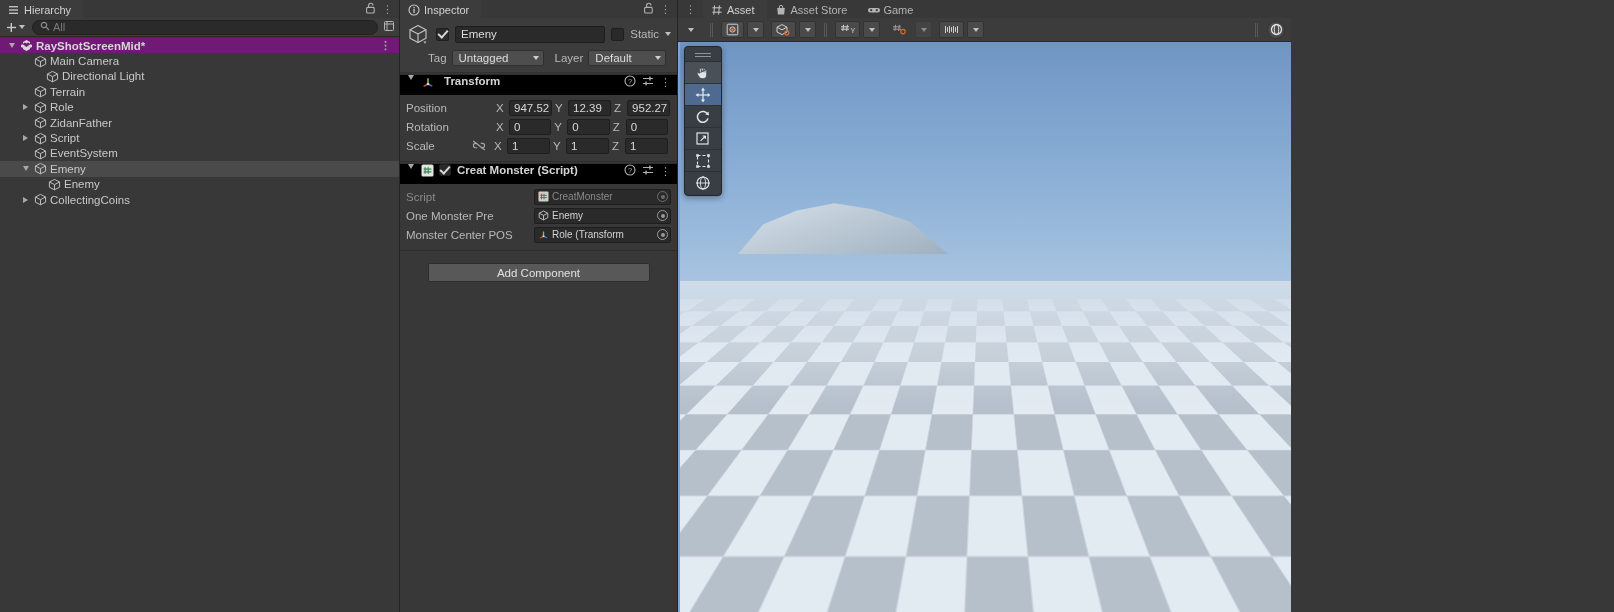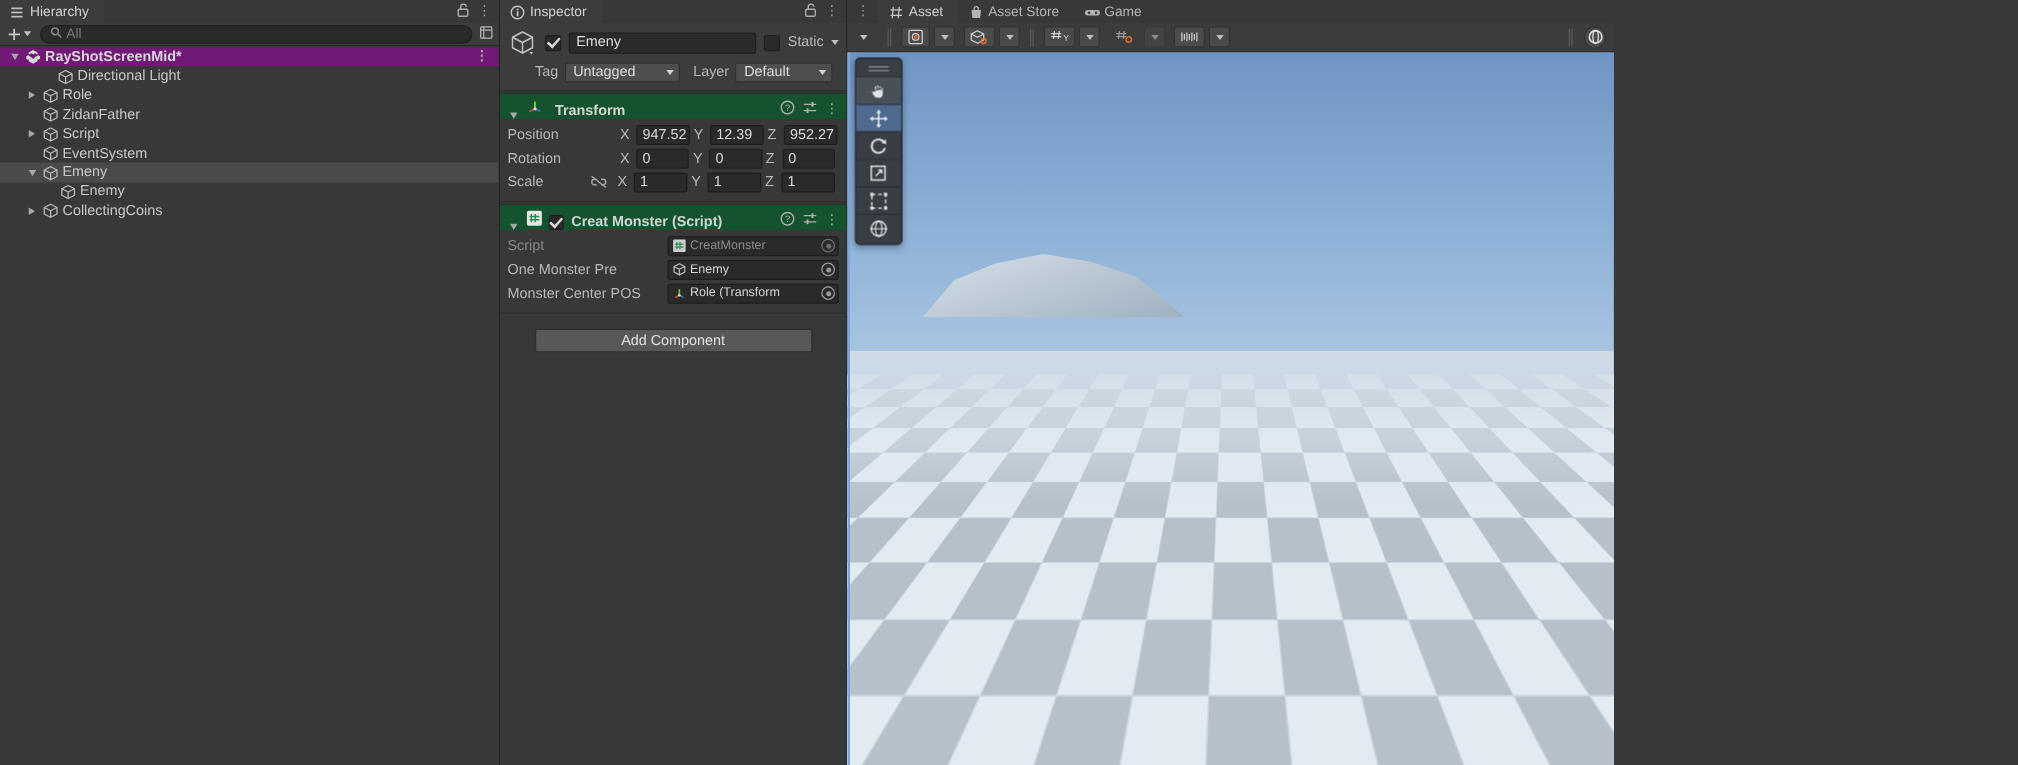--- a/index.html
+++ b/index.html
@@ -117,21 +117,21 @@
     display: flex; align-items: center; gap: 6px; padding: 0 4px 0 6px;
     color: #dcdcdc; font-size: 11.5px;
   }
   .dd .caret-dn { border-top-color: #d0d0d0; margin-left: auto; }
 
   .comp {
     border-top: 1px solid #2d2d2d; border-bottom: 1px solid #2d2d2d;
     background: #383838; margin-top: 1px;
   }
   .comp-hdr {
-    height: 20px; background: #14532d; display: flex; align-items: flex-end;
+    height: 20px; background: #000000; display: flex; align-items: flex-start;
     gap: 5px; padding: 0 6px 0 5px;
   }
   .comp-title { font-size: 11.5px; font-weight: bold; color: #d4d4d4; margin-left: 4px; }
   .comp-hdr-right { margin-left: auto; display: flex; align-items: center; gap: 6px; color: #b0b0b0; }
   .comp-body { padding: 4px 6px 5px 6px; }
 
   .frow { display: flex; align-items: center; height: 17px; margin-bottom: 2px; }
   .fname { width: 90px; color: #b8b8b8; font-size: 11.5px; flex: none; }
   .axisgrp { display: flex; align-items: center; flex: 1; gap: 0; }
   .axis { color: #b8b8b8; font-size: 11.5px; width: 13px; flex: none; text-align: left; }
@@ -322,31 +322,55 @@
                 <path d="M6.5 1 10 3v1.7L8 3.5 6.5 4.4 5 3.5 3 4.7V3z"></path>
                 <path d="M2.4 5.2 5.5 7 2.4 8.8 1 8V6z"></path>
                 <path d="M10.6 5.2 12 6v2l-1.4.8L7.5 7z"></path>
                 <path d="M3 8.3l2-1.2 1.5.9 1.5-.9 2 1.2V10l-3.5 2L3 10z"></path>
               </g>
             </svg>
           </span>
           <span class="hname" style="font-weight: bold;">RayShotScreenMid*</span>
           <span class="dots" style="margin-left: auto; color: rgb(168, 168, 168);">⋮</span>
         </div>
+        <div class="hrow" style="padding-left: 20px;">
+          <span class="tri"></span>
+          <span style="display: flex; align-items: center; flex: 0 0 auto;">
+            <svg width="13" height="13" viewBox="0 0 13 13">
+              <g fill="none" stroke="#bdbdbd" stroke-width="1" stroke-linejoin="round">
+                <path d="M6.5 1.4 11.6 4v5.2L6.5 11.8 1.4 9.2V4z"></path>
+                <path d="M1.4 4 6.5 6.6 11.6 4M6.5 6.6v5.2"></path>
+              </g>
+            </svg>
+          </span>
+          <span class="hname">Main Camera</span>
+        </div>
         <div class="hrow" style="padding-left: 32px;">
           <span class="tri"></span>
           <span style="display: flex; align-items: center; flex: 0 0 auto;">
             <svg width="13" height="13" viewBox="0 0 13 13">
               <g fill="none" stroke="#bdbdbd" stroke-width="1" stroke-linejoin="round">
                 <path d="M6.5 1.4 11.6 4v5.2L6.5 11.8 1.4 9.2V4z"></path>
                 <path d="M1.4 4 6.5 6.6 11.6 4M6.5 6.6v5.2"></path>
               </g>
             </svg>
           </span>
           <span class="hname">Directional Light</span>
+        </div>
+        <div class="hrow" style="padding-left: 20px;">
+          <span class="tri"></span>
+          <span style="display: flex; align-items: center; flex: 0 0 auto;">
+            <svg width="13" height="13" viewBox="0 0 13 13">
+              <g fill="none" stroke="#bdbdbd" stroke-width="1" stroke-linejoin="round">
+                <path d="M6.5 1.4 11.6 4v5.2L6.5 11.8 1.4 9.2V4z"></path>
+                <path d="M1.4 4 6.5 6.6 11.6 4M6.5 6.6v5.2"></path>
+              </g>
+            </svg>
+          </span>
+          <span class="hname">Terrain</span>
         </div>
         <div class="hrow" style="padding-left: 20px;">
           <span class="tri">
             <i></i>
           </span>
           <span style="display: flex; align-items: center; flex: 0 0 auto;">
             <svg width="13" height="13" viewBox="0 0 13 13">
               <g fill="none" stroke="#bdbdbd" stroke-width="1" stroke-linejoin="round">
                 <path d="M6.5 1.4 11.6 4v5.2L6.5 11.8 1.4 9.2V4z"></path>
                 <path d="M1.4 4 6.5 6.6 11.6 4M6.5 6.6v5.2"></path>

